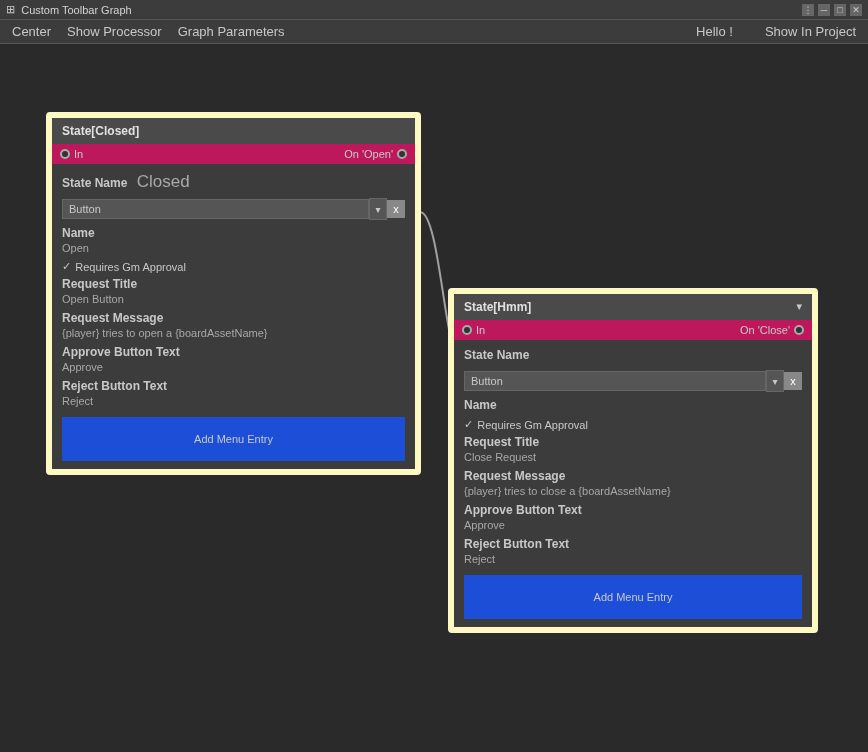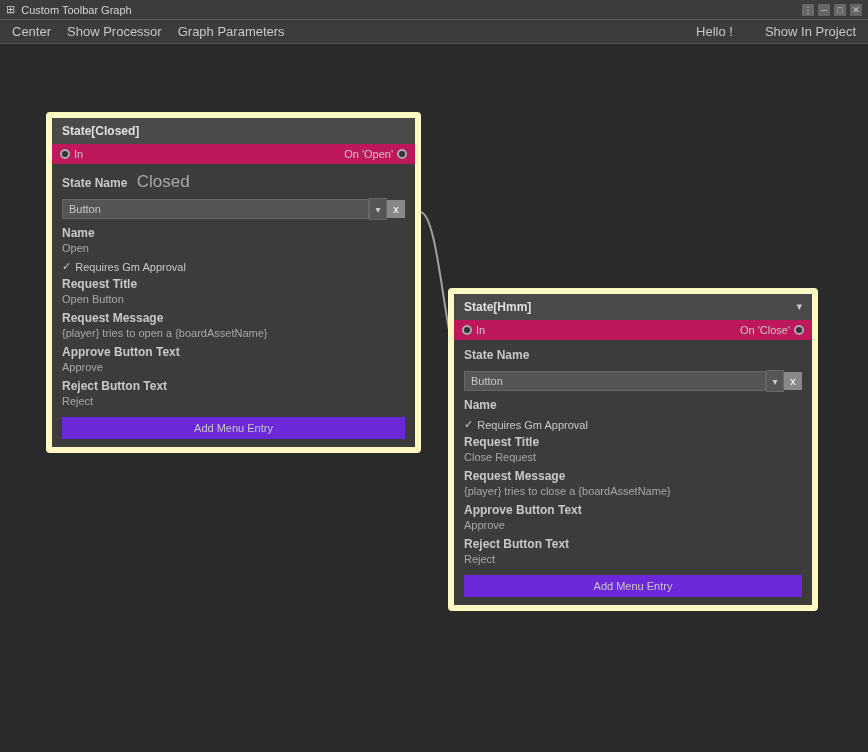--- a/index.html
+++ b/index.html
@@ -216,26 +216,26 @@
       display: flex;
       align-items: center;
       gap: 4px;
       font-size: 11px;
       color: #c8c8c8;
       margin-bottom: 4px;
     }
 
     
     .add-entry-btn {
-      background: #6d28d9;
+      background: #1d4ed8;
       border: none;
       color: #c8c8c8;
       font-size: 11px;
       width: 100%;
-      padding: 5px;
+      padding: 16px;
       cursor: pointer;
       text-align: center;
       margin-top: 4px;
     }
 
     
     .connection-svg {
       position: absolute;
       top: 0;
       left: 0;

